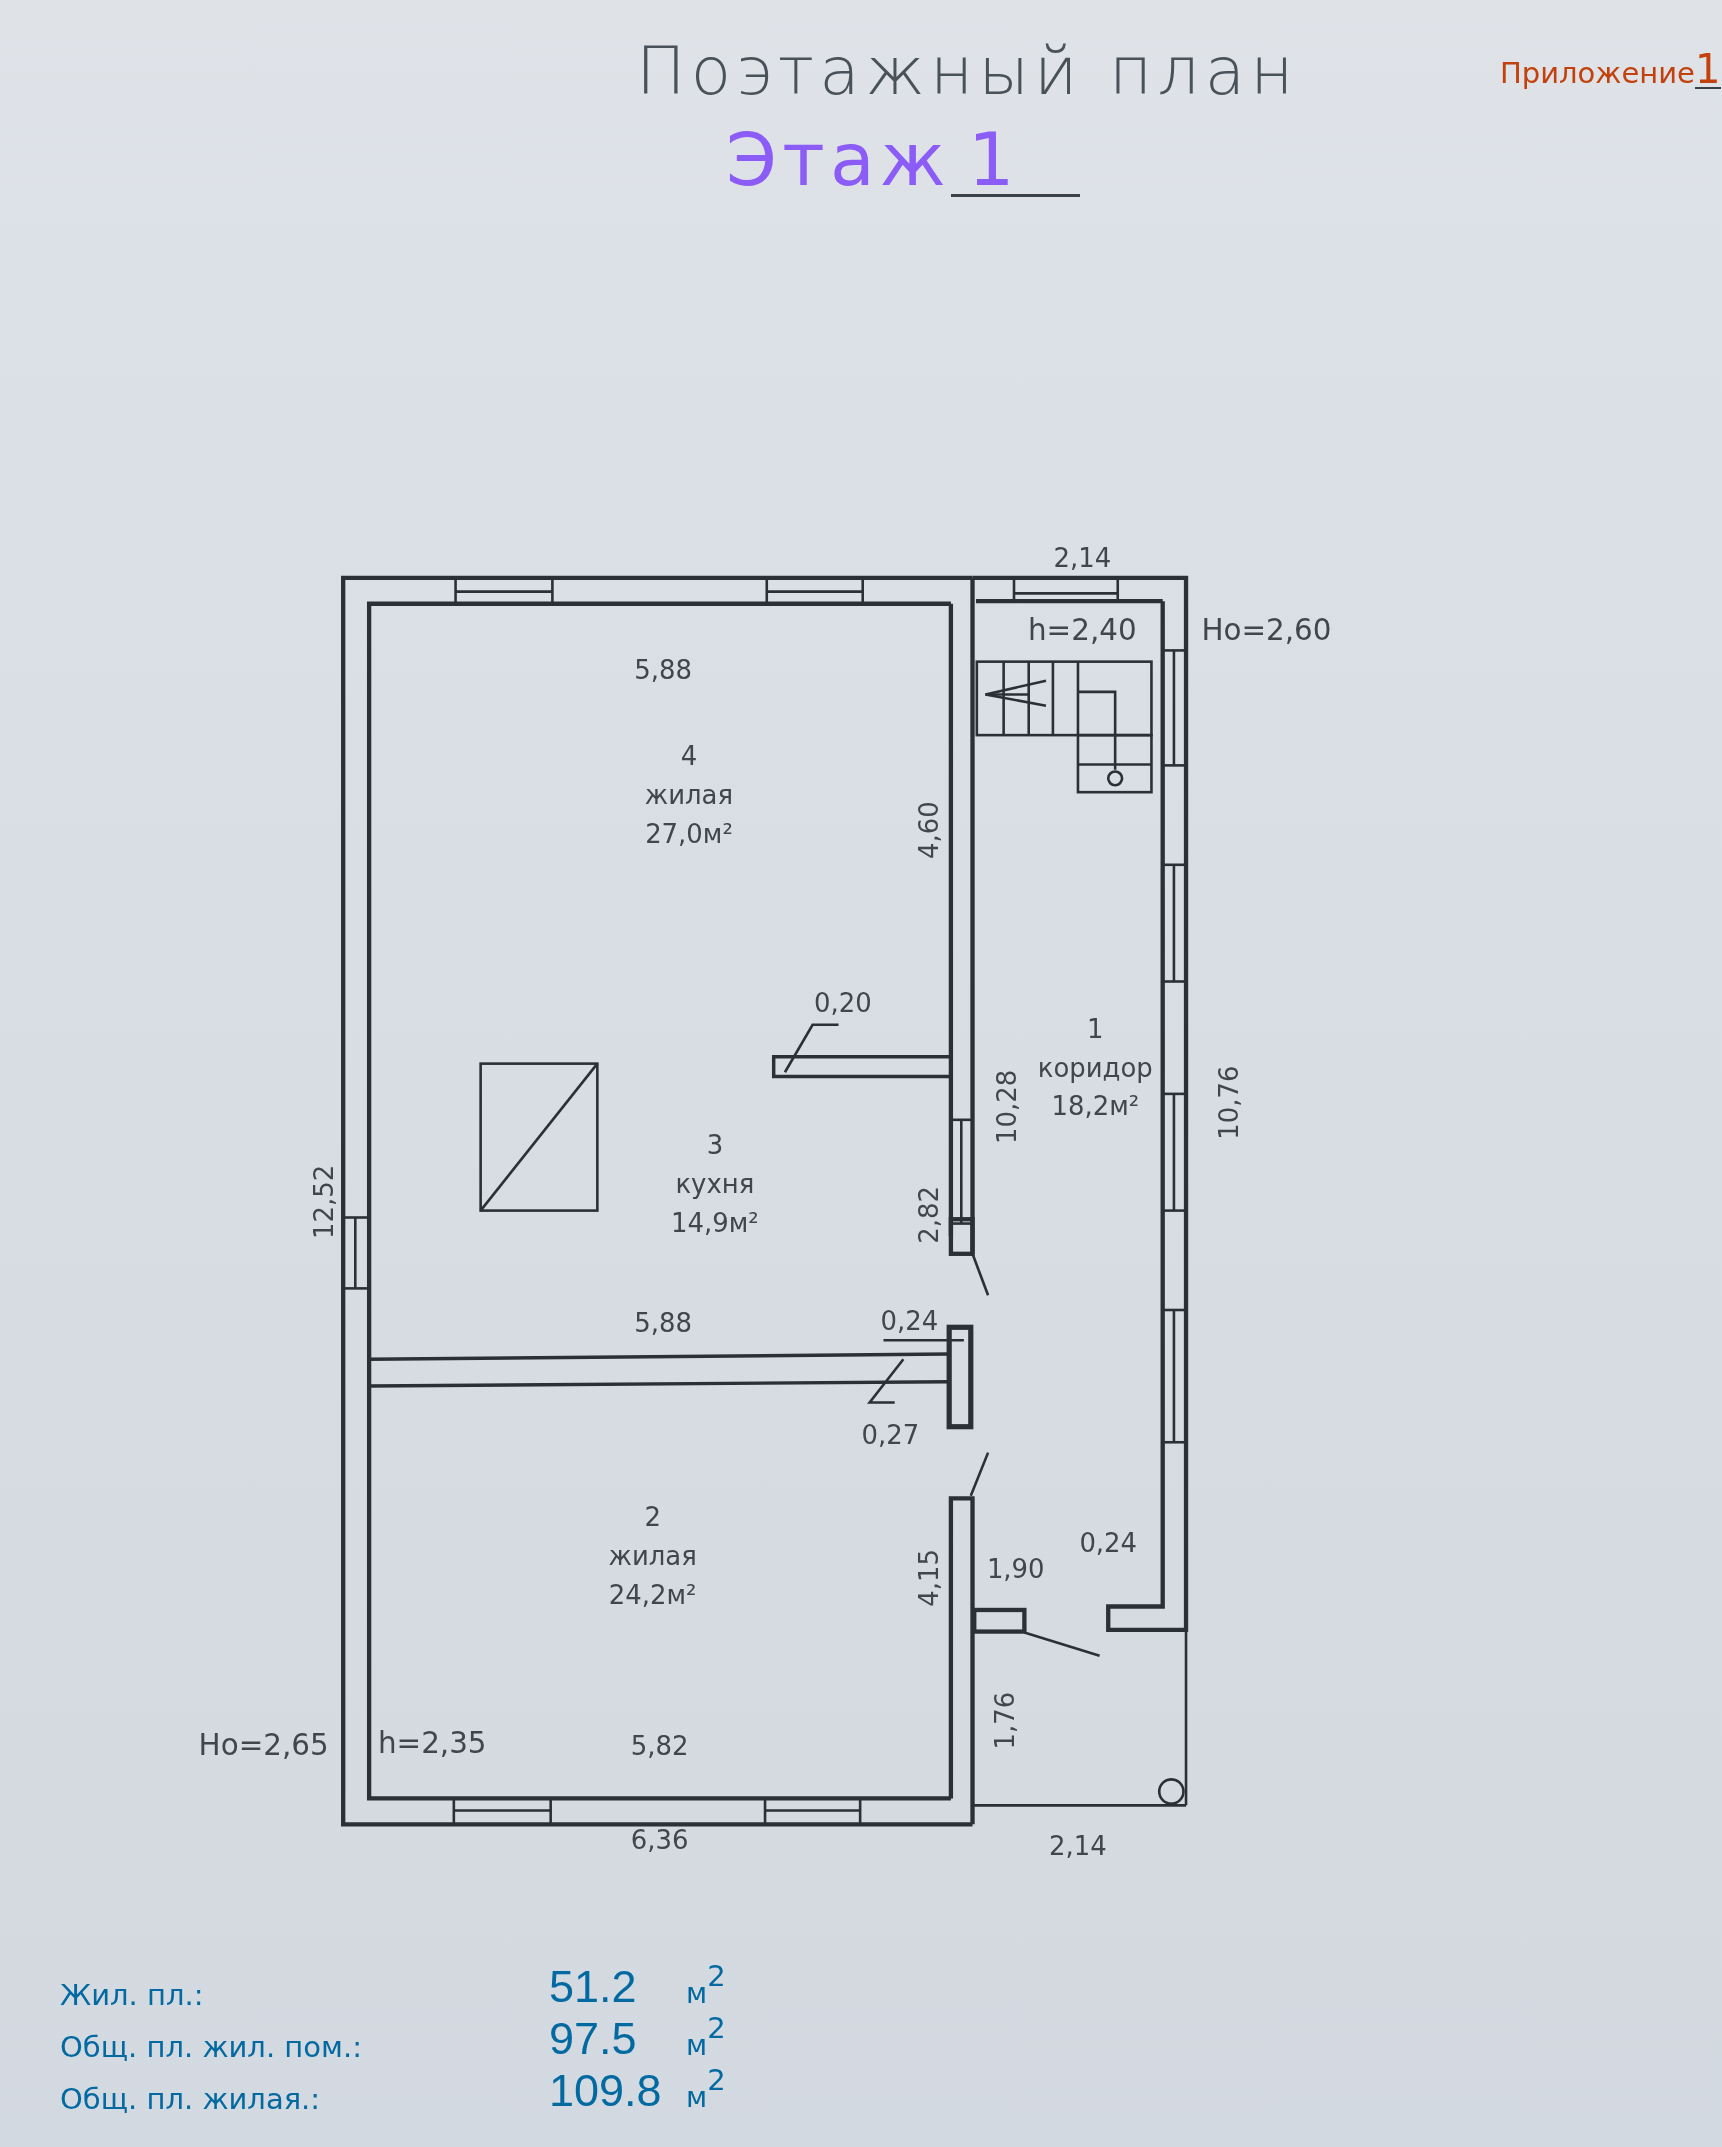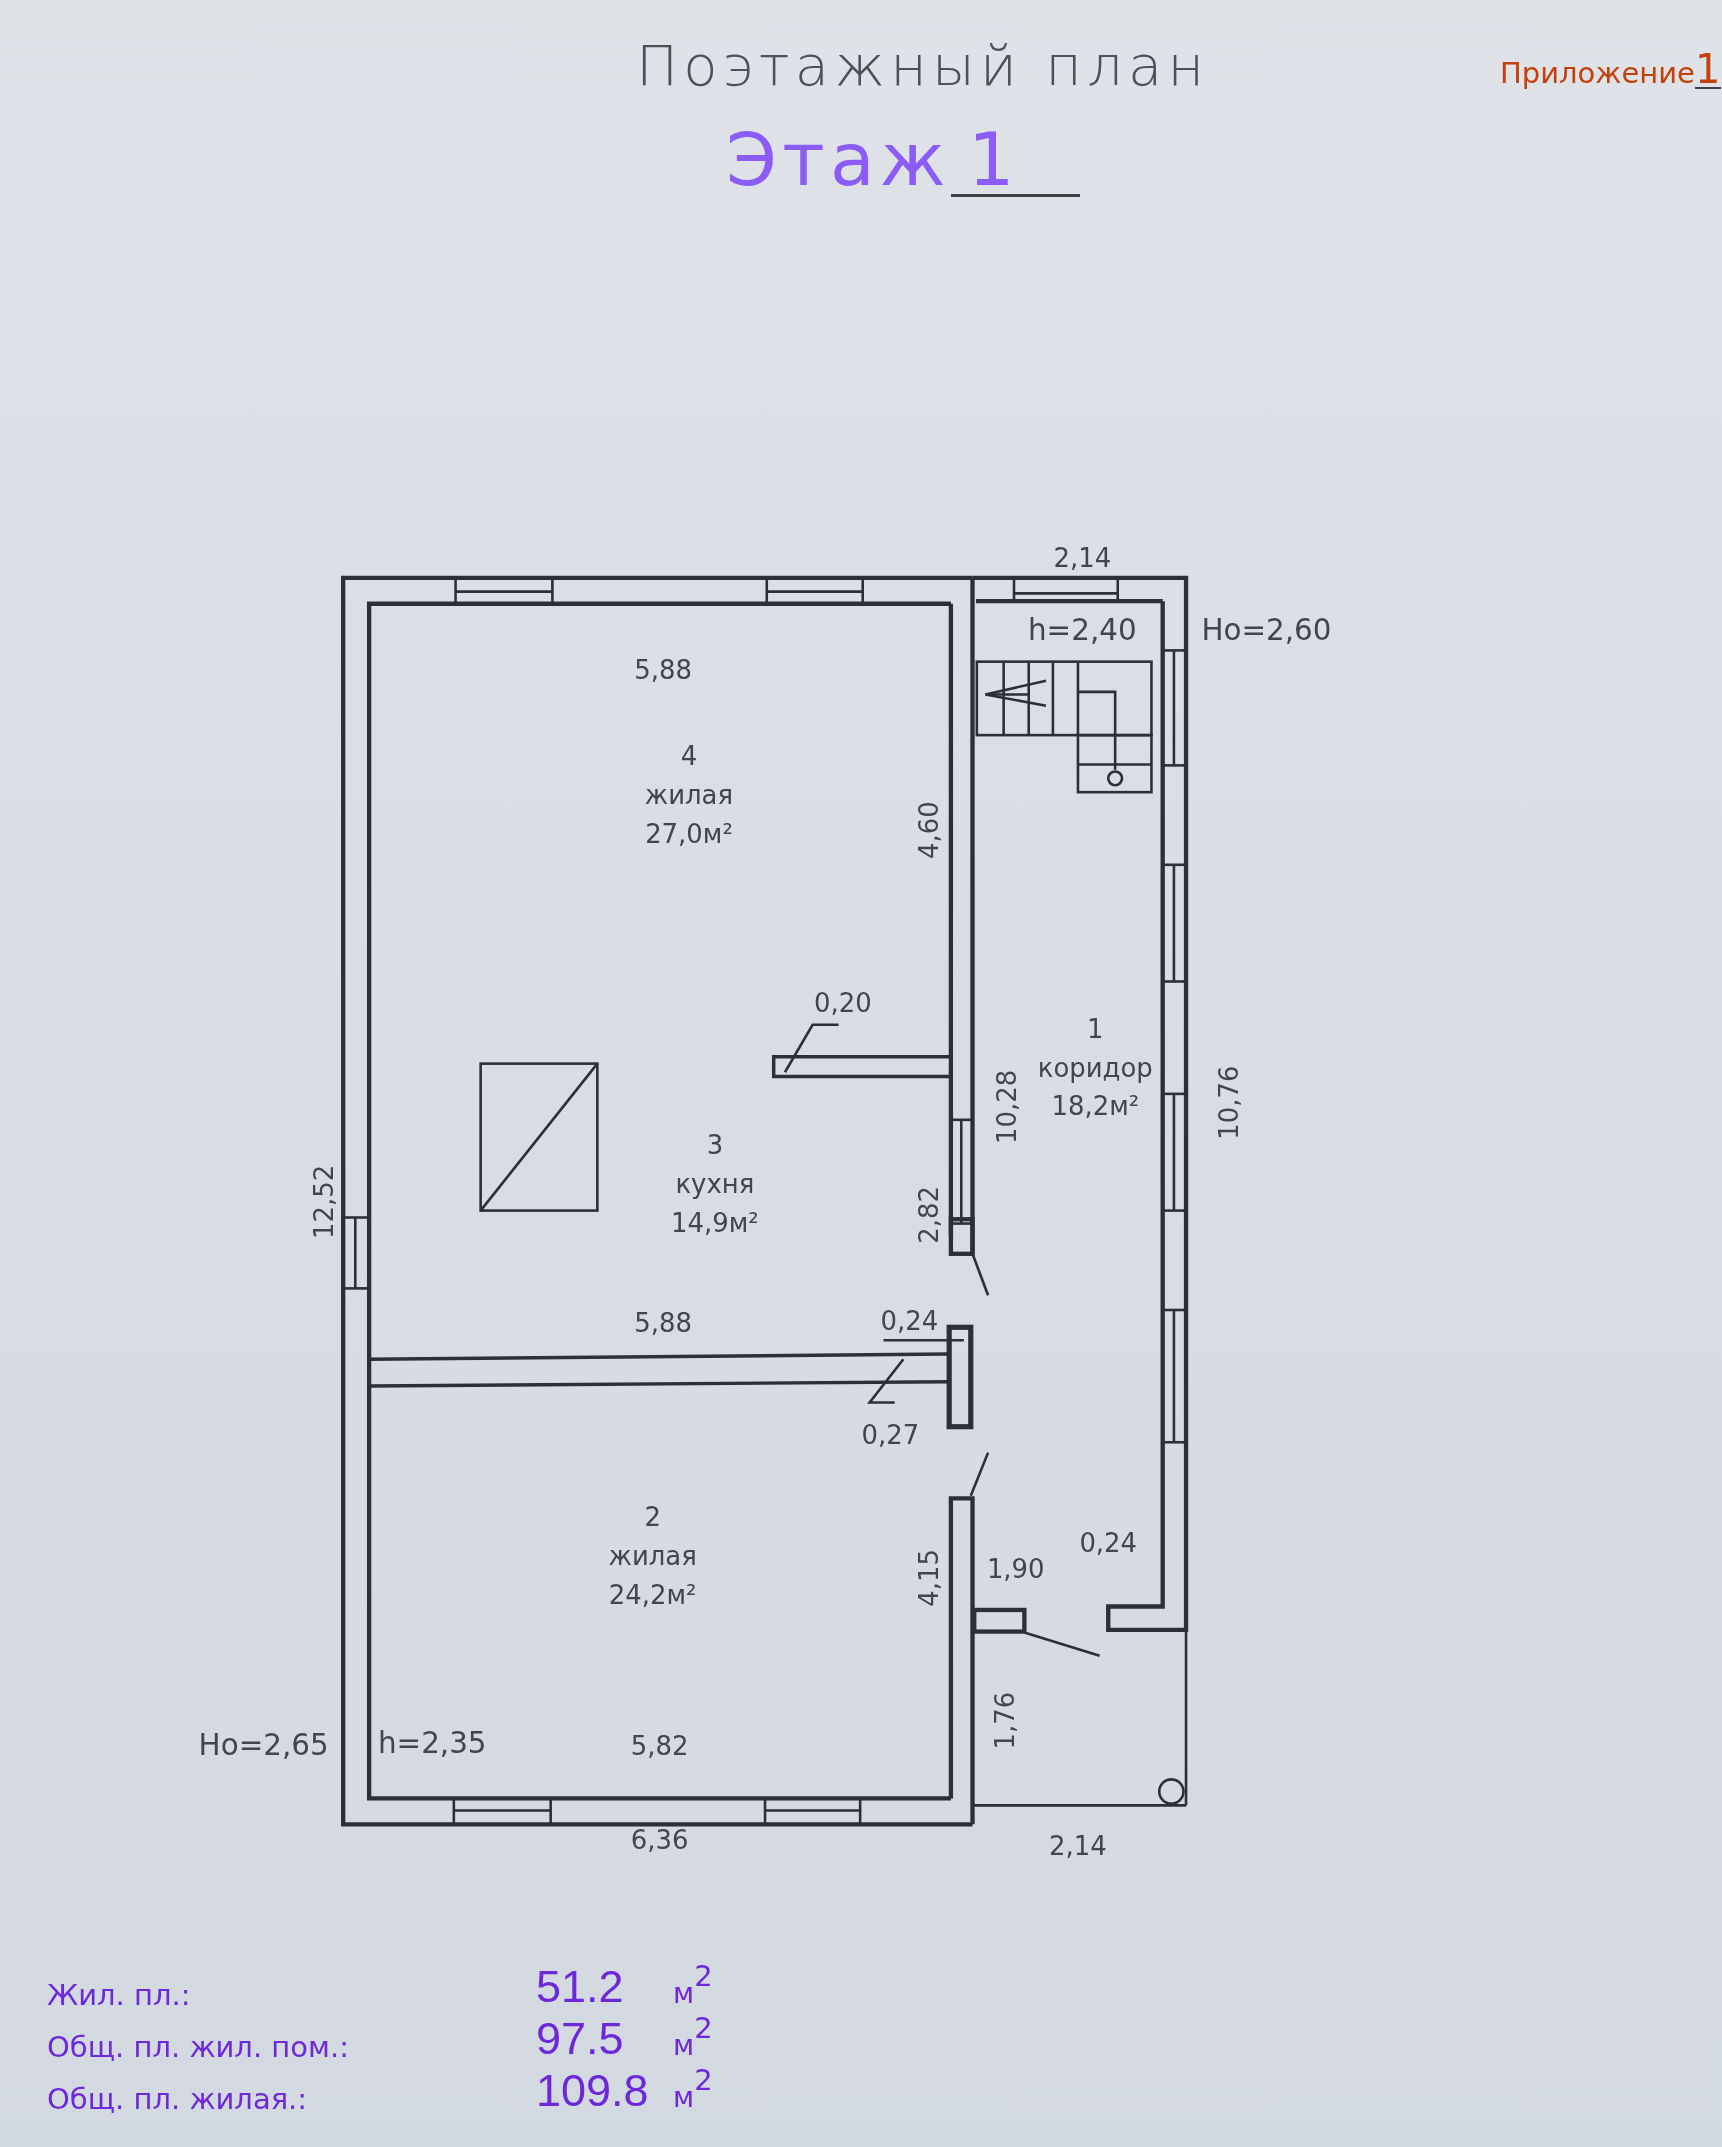--- a/index.html
+++ b/index.html
@@ -5,36 +5,36 @@
   html, body { margin: 0; padding: 0; }
   body {
     width: 1722px; height: 2148px; overflow: hidden;
     background: linear-gradient(180deg, #dfe3e8 0%, #d9dee4 40%, #d3d9e0 100%);
     position: relative;
     font-family: "DejaVu Sans", sans-serif;
     color: #3a4148;
   }
   .title-main {
     position: absolute; left: 636px; top: 33px;
-    font-size: 56px; letter-spacing: 5.2px; color: #4a5259; font-weight: 300;
+    font-size: 66px; letter-spacing: 5.2px; color: #4a5259; font-weight: 300;
   }
   .title-floor {
     position: absolute; left: 726px; top: 117px;
     font-size: 73px; letter-spacing: 5.2px; color: #8b5cf6;
   }
   .title-floor .floor-num {
     display: inline-block; border-bottom: 3.5px solid #3a4148; width: 112px; text-align: left; padding-left: 17.3px;
     line-height: 69px;
   }
   .appendix {
     position: absolute; left: 1500px; top: 52px; font-size: 29px; color: #c2410c;
   }
   .appendix .num { display:inline-block; border-bottom: 2.6px solid #3a4148; width: 26px; font-size: 40px; line-height: 35px; }
   svg.plan { position: absolute; left: 0; top: 0; }
-  .summary { position: absolute; left: 47px; top: 1961px; font-size: 29px; color: #6d28d9; }
+  .summary { position: absolute; left: 60px; top: 1961px; font-size: 29px; color: #0369a1; }
   .summary .row { position: relative; height: 52px; width: 778px; }
   .summary .label { position: absolute; left: 0; top: 17.3px; }
   .summary .value { position: absolute; left: 489px; top: 0; font-family: "Liberation Sans", sans-serif; font-size: 45px; }
   .summary .unit { position: absolute; left: 626px; top: 5.2px; font-size: 28px; }
   .summary .unit sup { font-size: 29px; position: relative; top: -7px; }
 </style>
 </head>
 <body>
 
 <div class="title-main">Поэтажный план</div>

